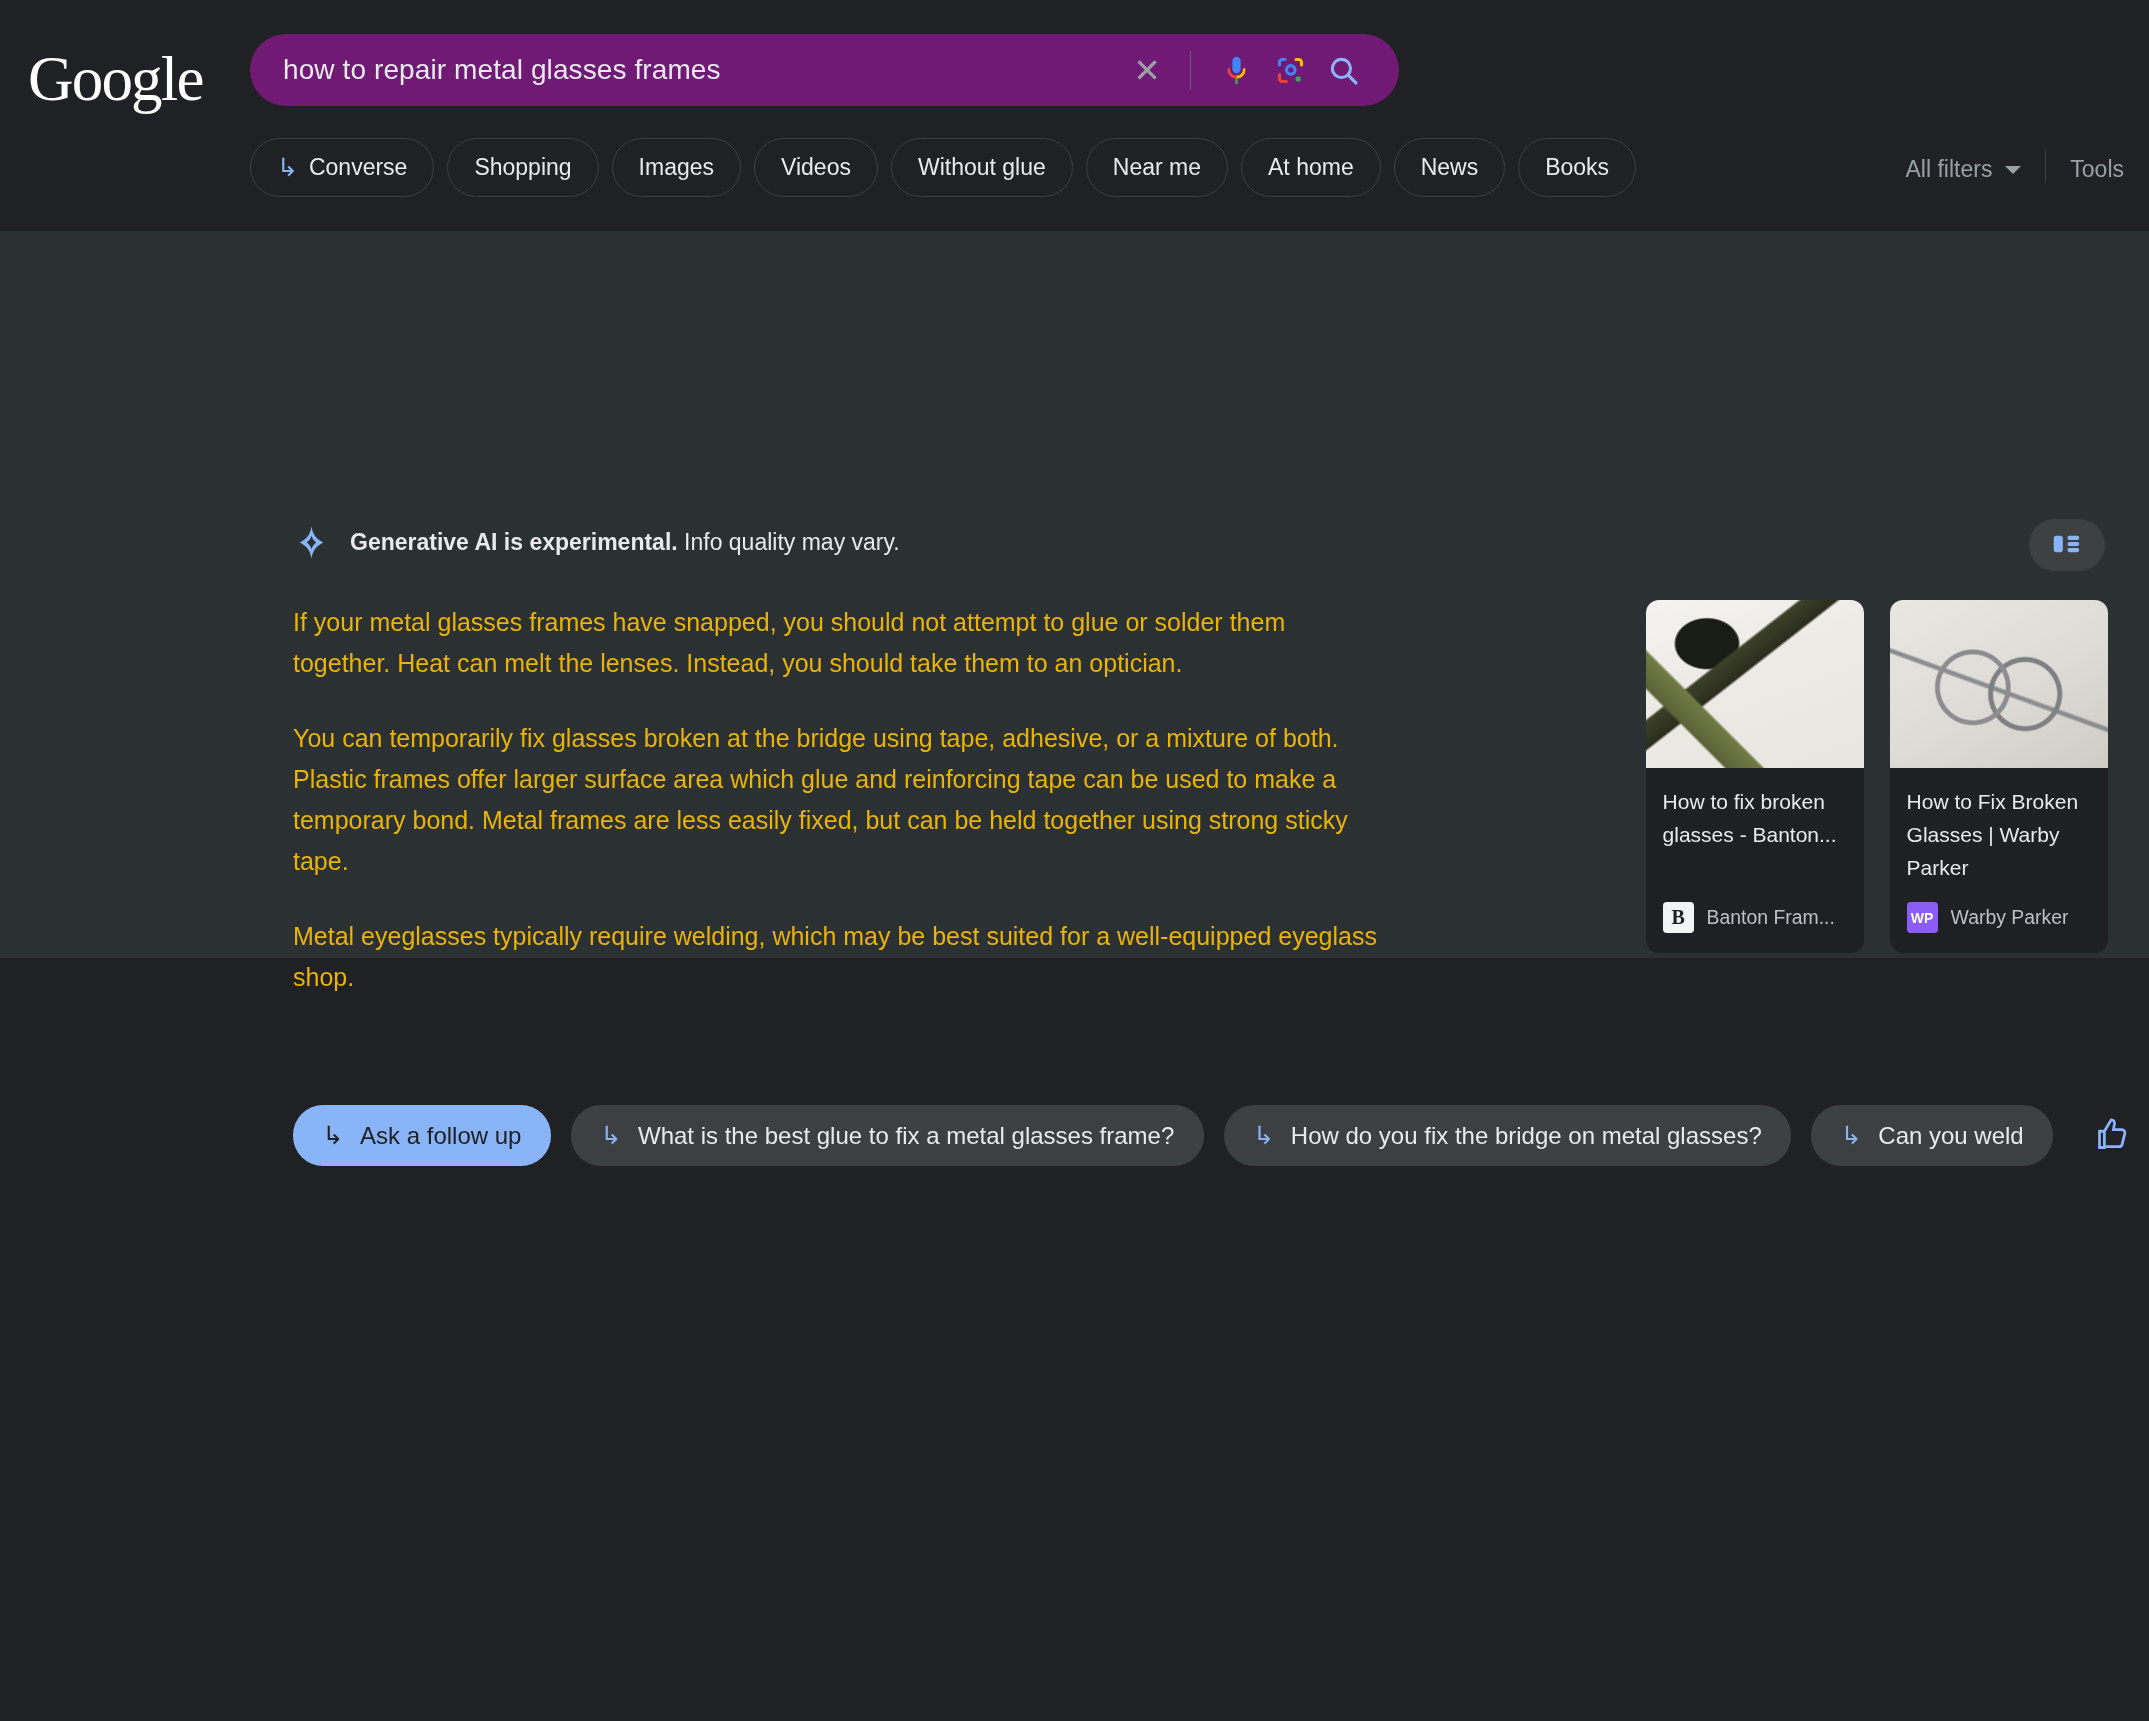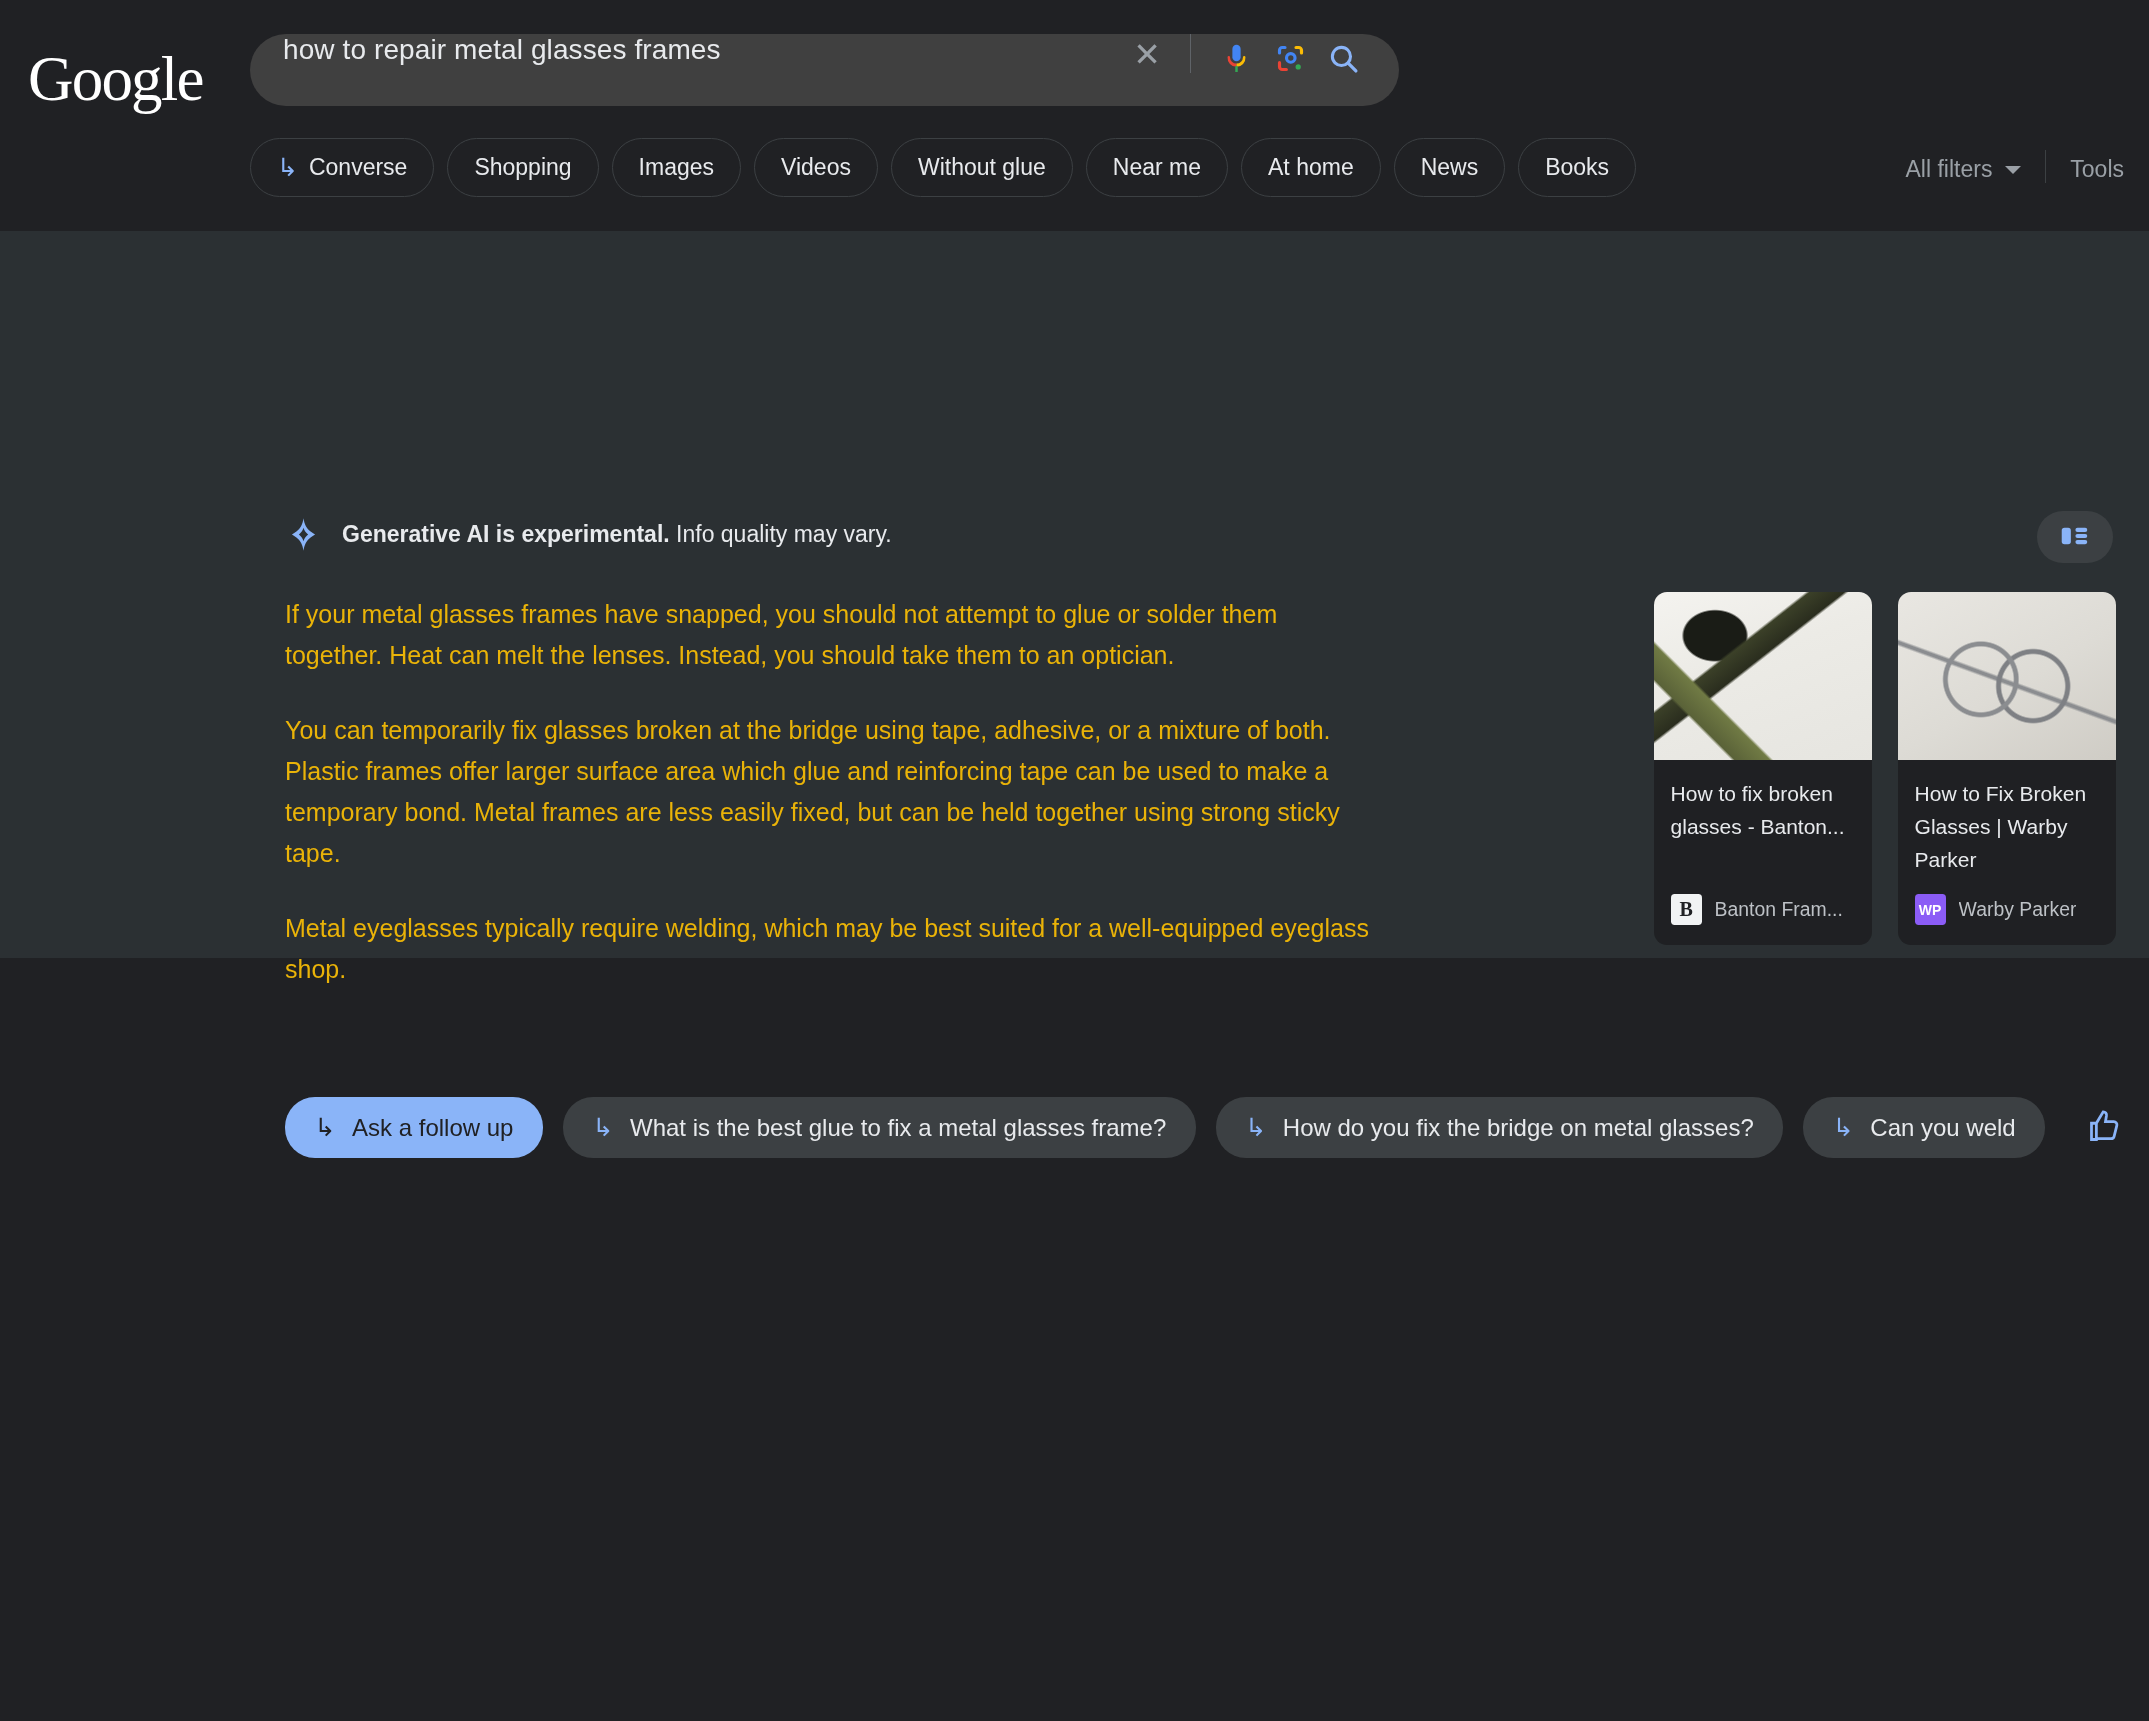--- a/index.html
+++ b/index.html
@@ -27,24 +27,24 @@
     color: #ffffff;
     font-weight: 400;
   }
 
   .searchbar {
     position: absolute;
     left: 250px;
     top: 34px;
     width: 1149px;
     height: 72px;
-    background: #404040;
+    background: #701a75;
     border-radius: 37px;
     display: flex;
-    align-items: flex-start;
+    align-items: center;
     padding: 0 26px 0 33px;
   }
   .search-input-text {
     flex: 1;
     color: #e8eaed;
     font-size: 28px;
     letter-spacing: 0.1px;
     white-space: nowrap;
     overflow: hidden;
     background: transparent;
@@ -104,21 +104,21 @@
     border-left: 8.3px solid transparent;
     border-right: 8.3px solid transparent;
     border-top: 8.3px solid #9aa0a6;
   }
   .tools-sep { width:0.9px; height:33px; background:#3c4043; }
   .tools-lbl { padding-left: 24px; cursor:pointer; }
 
   
   .ai-panel {
     background: #2b3033;
-    padding: 8px;
+    padding: 16px;
     position: relative;
     height: 727px;
   }
   .ai-inner { position: relative; width: 100%; height: 100%; }
 
   .ai-disclaimer {
     position: absolute;
     left: 277px; top: 277px;
     display: flex; align-items: center; gap: 20px;
   }

